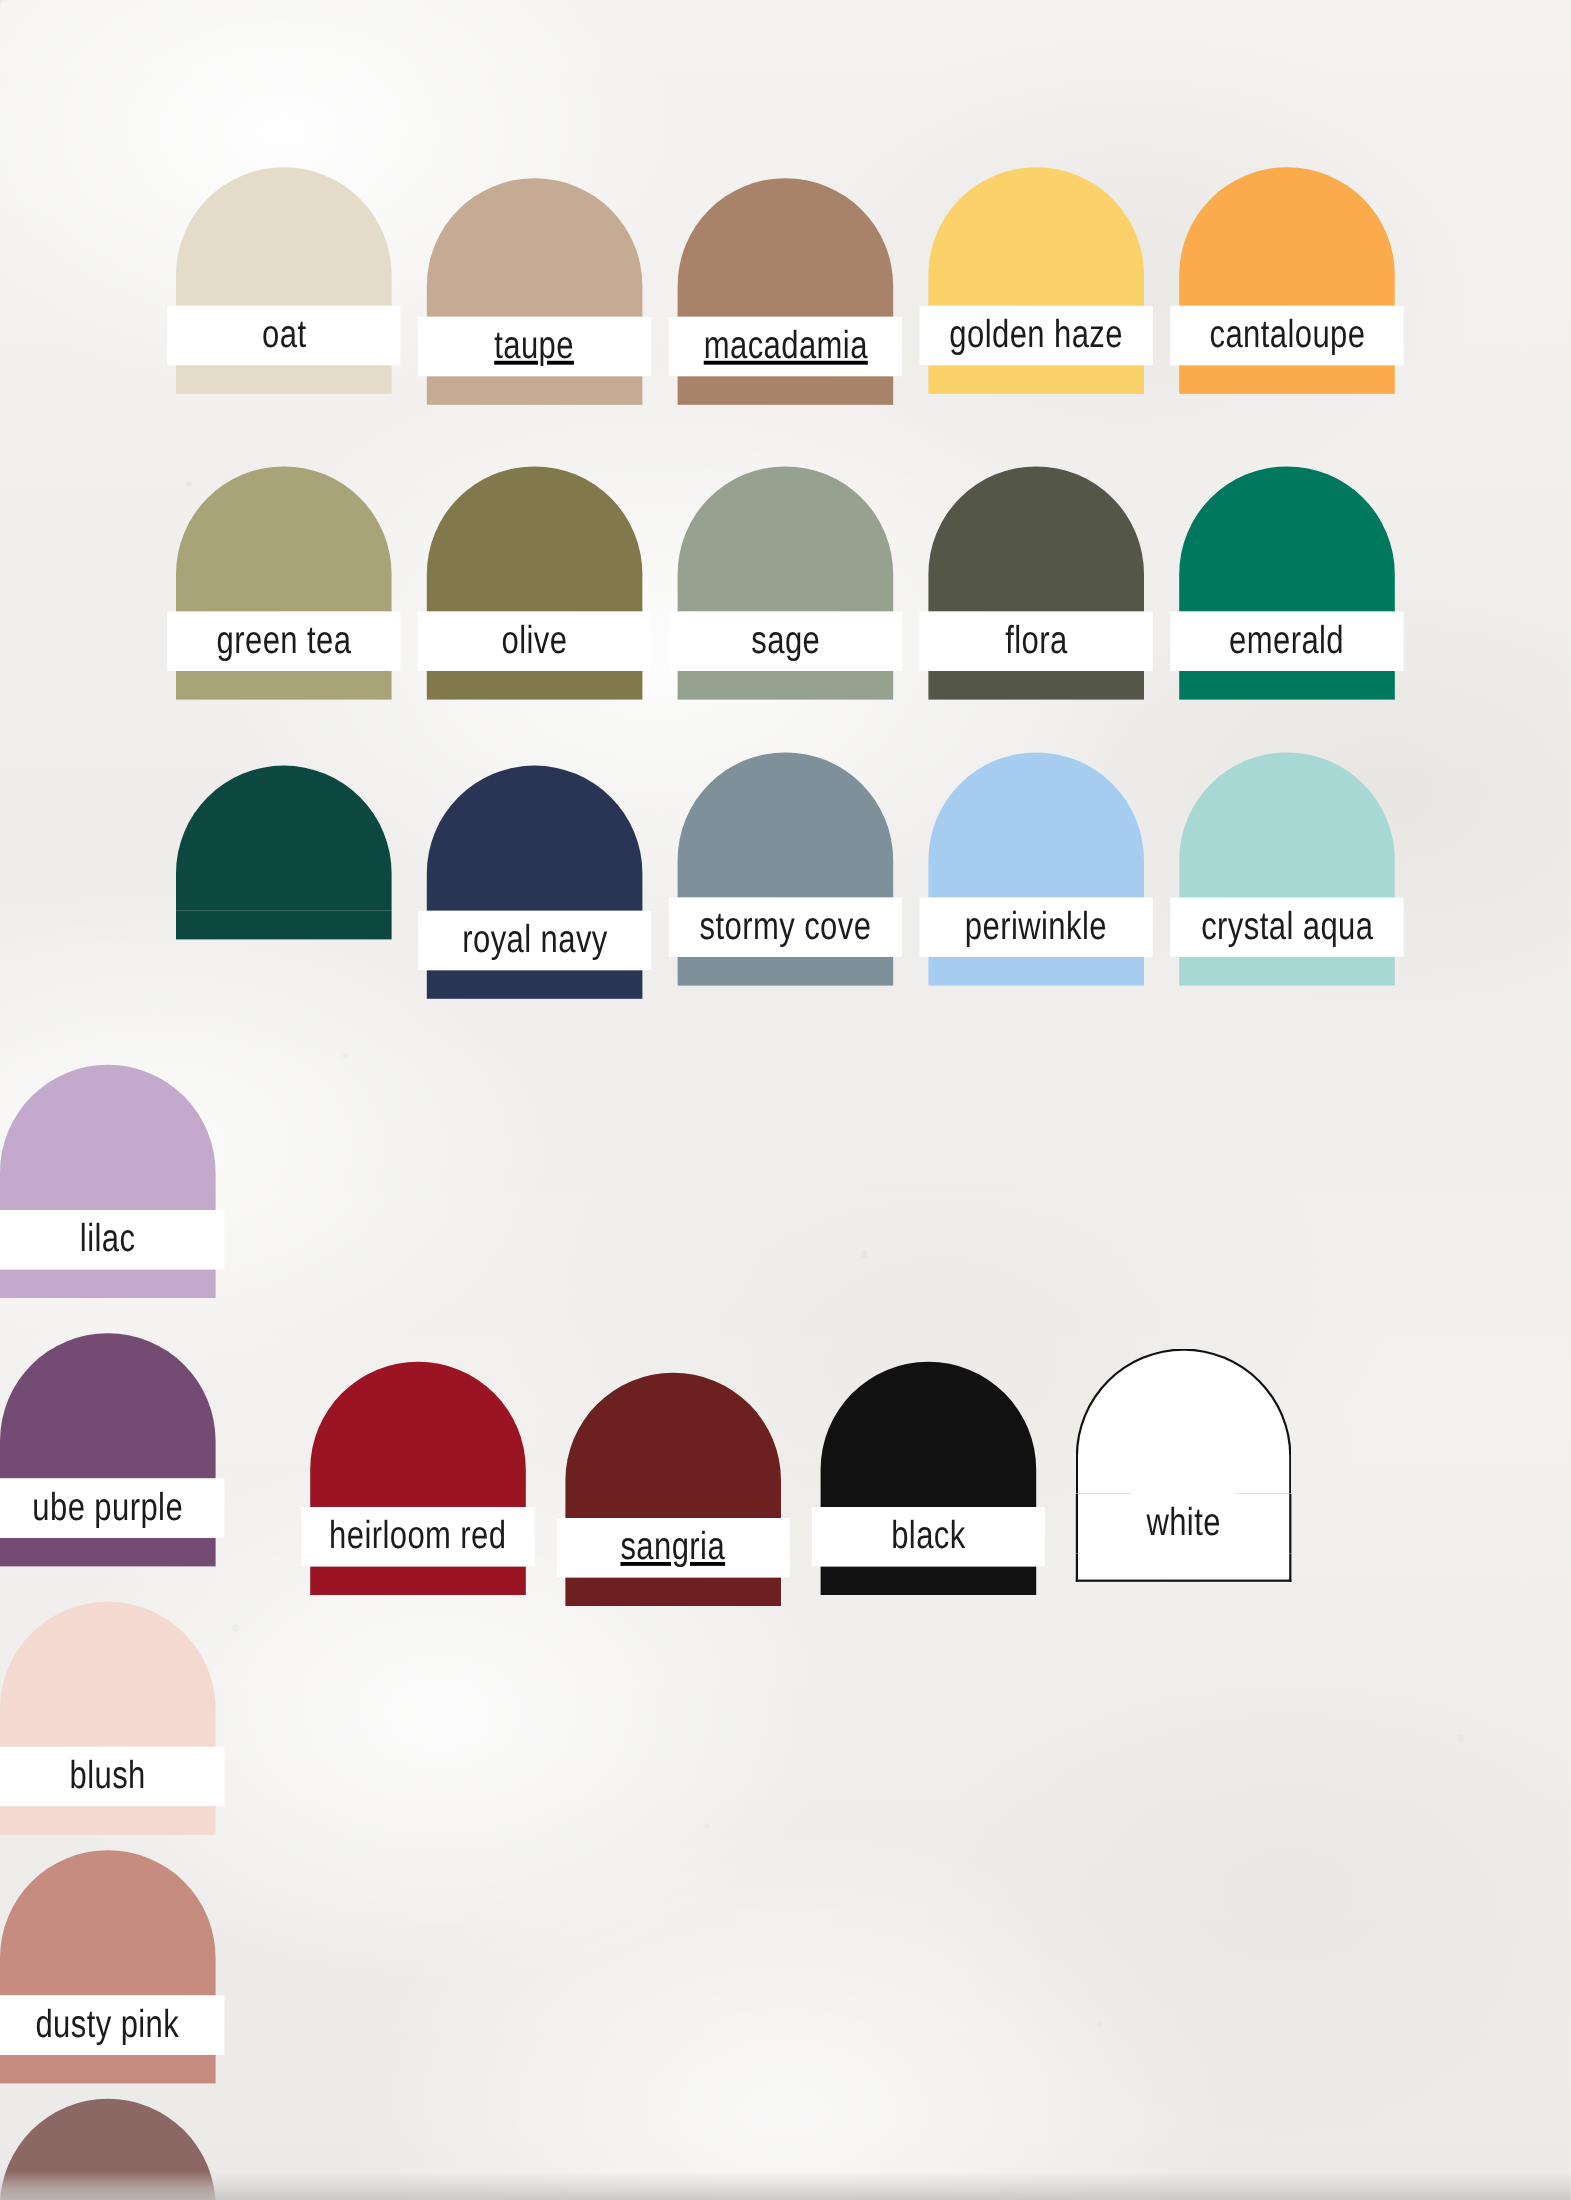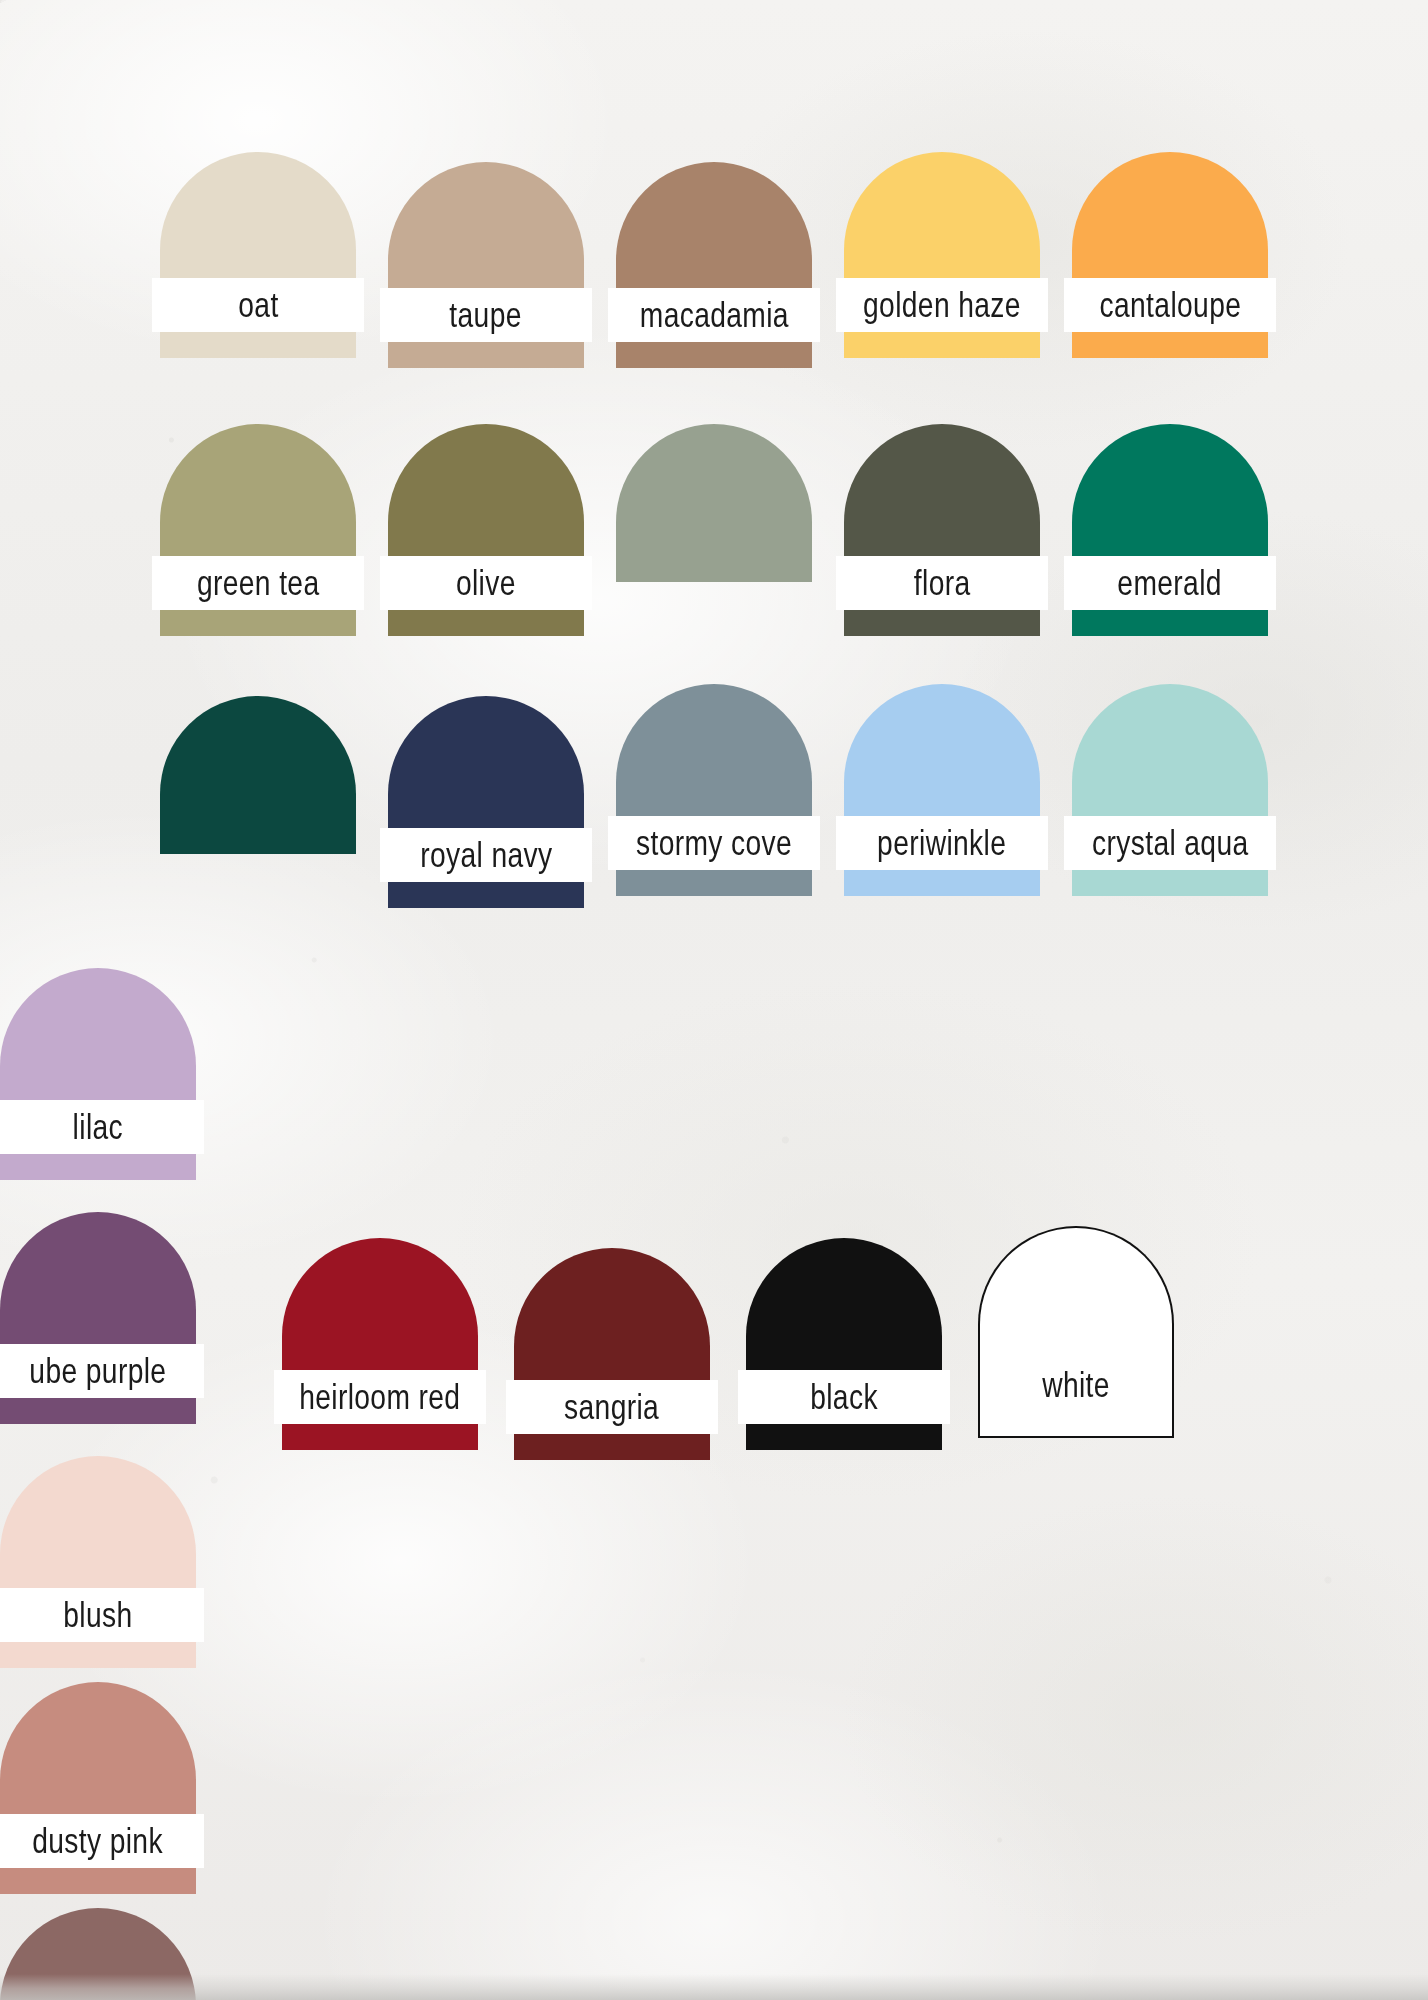--- a/index.html
+++ b/index.html
@@ -157,21 +157,21 @@
 
   .row-1 .arch { height: 126px; }
   .row-2 .arch { height: 132px; }
   .row-3 .arch { height: 132px; }
   .row-4 .arch { height: 132px; }
   .row-5 .arch { height: 132px; }
 
   
   .nudge-up-1  { margin-top: -12px; }
   .nudge-up-2  { margin-top: -18px; justify-content: space-between; }
-  .nudge-dn-1  { margin-top: 10px; }
+  .nudge-dn-1  { margin-top: 10px; text-decoration: underline; }
 
   .row-5 { justify-content: center; gap: 36px; padding-left: 28px; }
 </style>
 </head>
 <body>
 
 <div id="backdrop"></div>
 
 <div id="palette">
 
@@ -223,20 +223,23 @@
     </div>
     <div class="swatch">
       <div class="arch" style="background: rgb(129, 121, 76);"></div>
       <div class="plate">
         <span class="plate-label">olive</span>
       </div>
       <div class="bar" style="background: rgb(129, 121, 76);"></div>
     </div>
     <div class="swatch">
       <div class="arch" style="background: rgb(151, 161, 144);"></div>
+      <div class="plate">
+        <span class="plate-label">sage</span>
+      </div>
       <div class="bar" style="background: rgb(151, 161, 144);"></div>
     </div>
     <div class="swatch">
       <div class="arch" style="background: rgb(84, 87, 72);"></div>
       <div class="plate">
         <span class="plate-label">flora</span>
       </div>
       <div class="bar" style="background: rgb(84, 87, 72);"></div>
     </div>
     <div class="swatch">

